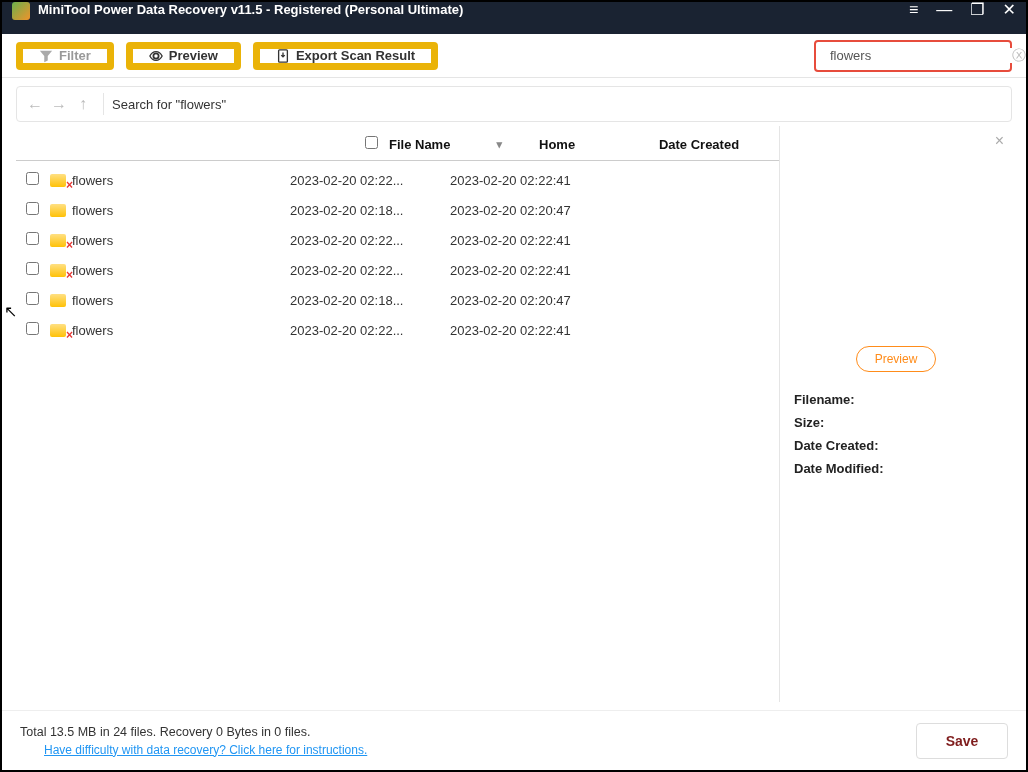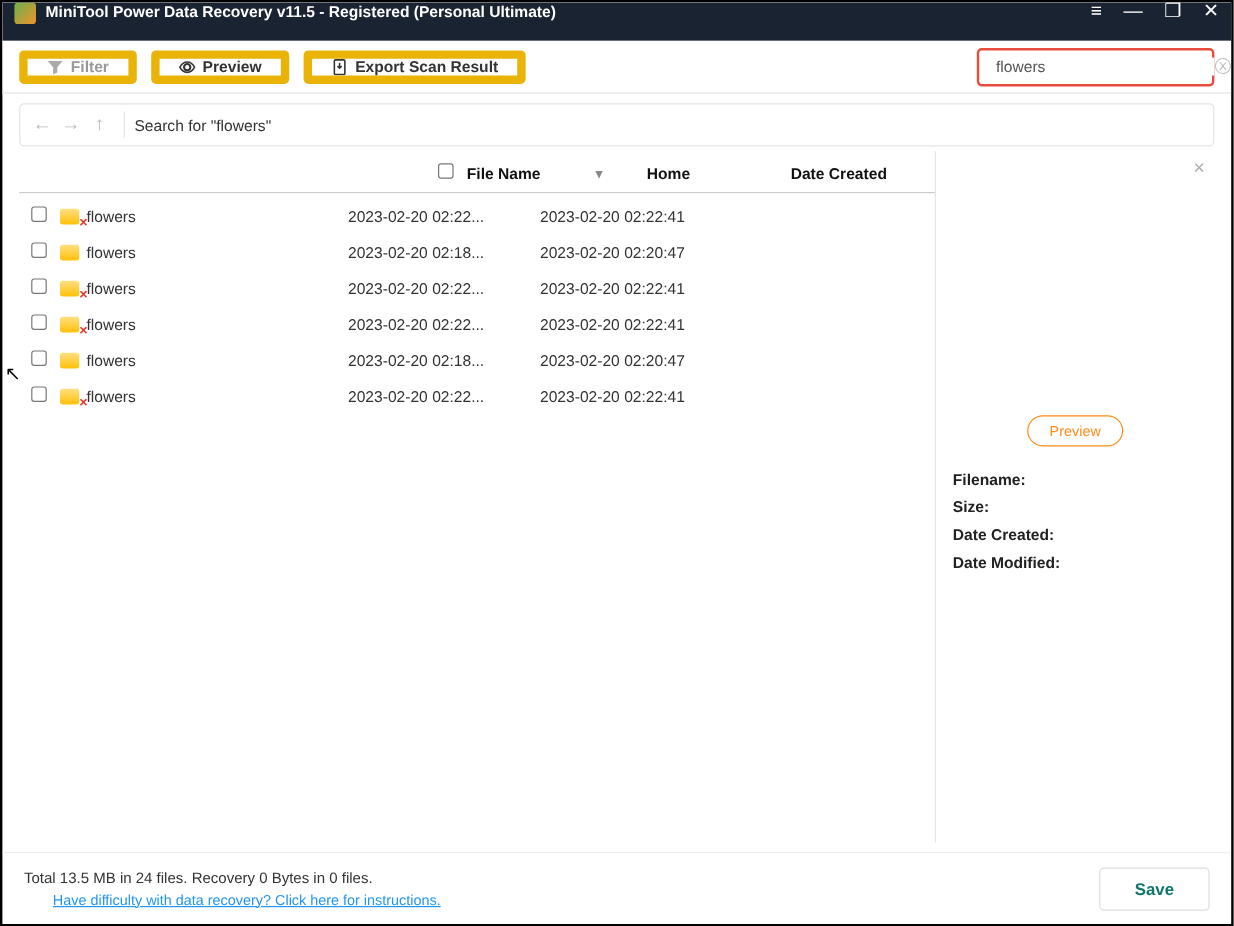--- a/index.html
+++ b/index.html
@@ -52,21 +52,21 @@
 .preview-pane .pbtn { margin: 210px auto 20px auto; display: block; width: 80px; height: 26px; border: 1px solid #ff8c1a; border-radius: 13px; color: #ff8c1a; font-size: 12px; background:#fff; cursor:pointer; }
 .preview-pane .meta { padding: 0 4px; font-size: 13px; color:#222; }
 .preview-pane .meta div { margin-bottom: 8px; font-weight:bold;}
 
 .footer { position: absolute; bottom: 0; left: 0; right: 0; height: 60px; border-top: 1px solid #eee; display: flex; align-items: center; padding: 0 18px; }
 .footer .stats { font-size: 12.5px; color: #333; }
 .footer .stats b { font-weight: normal; }
 .footer .help { font-size: 12px; color: #2196f3; text-decoration: underline; cursor: pointer; display:block; margin-top:4px;margin-left:24px;}
 .footer .spacer { flex: 1; }
 .footer .fbtn { width: 92px; height: 36px; border: 1px solid #ddd; border-radius: 4px; background:#fff; font-size: 14px; font-weight:bold; color:#333; margin-left: 12px; cursor: pointer; }
-.footer .fbtn.disabled { color:#0f766e; }
+.footer .fbtn.disabled { color:#7f1d1d; }
 
 .cursor { position:absolute; left: 2px; top: 300px; font-size:16px; color:#000; pointer-events:none;}
 </style>
 </head>
 <body>
 
 <div class="titlebar">
   <div class="logo"></div>
   <div class="title">MiniTool Power Data Recovery v11.5 - Registered (Personal Ultimate)</div>
   <div class="win-controls">

